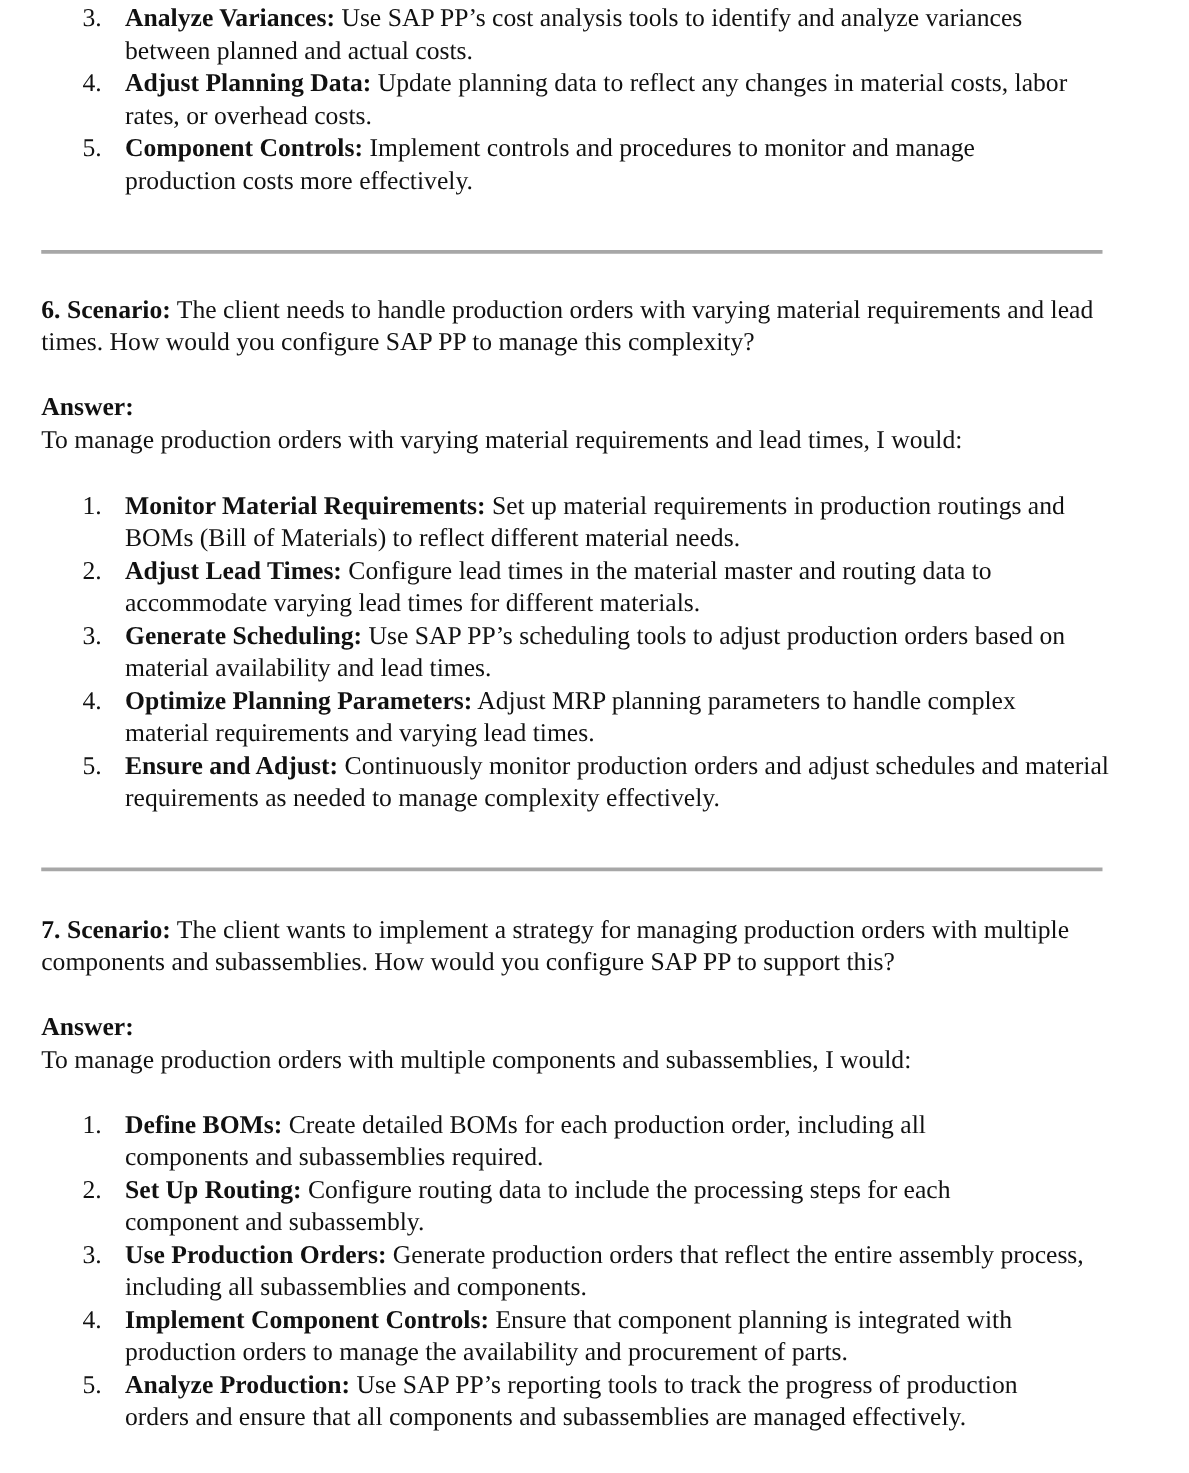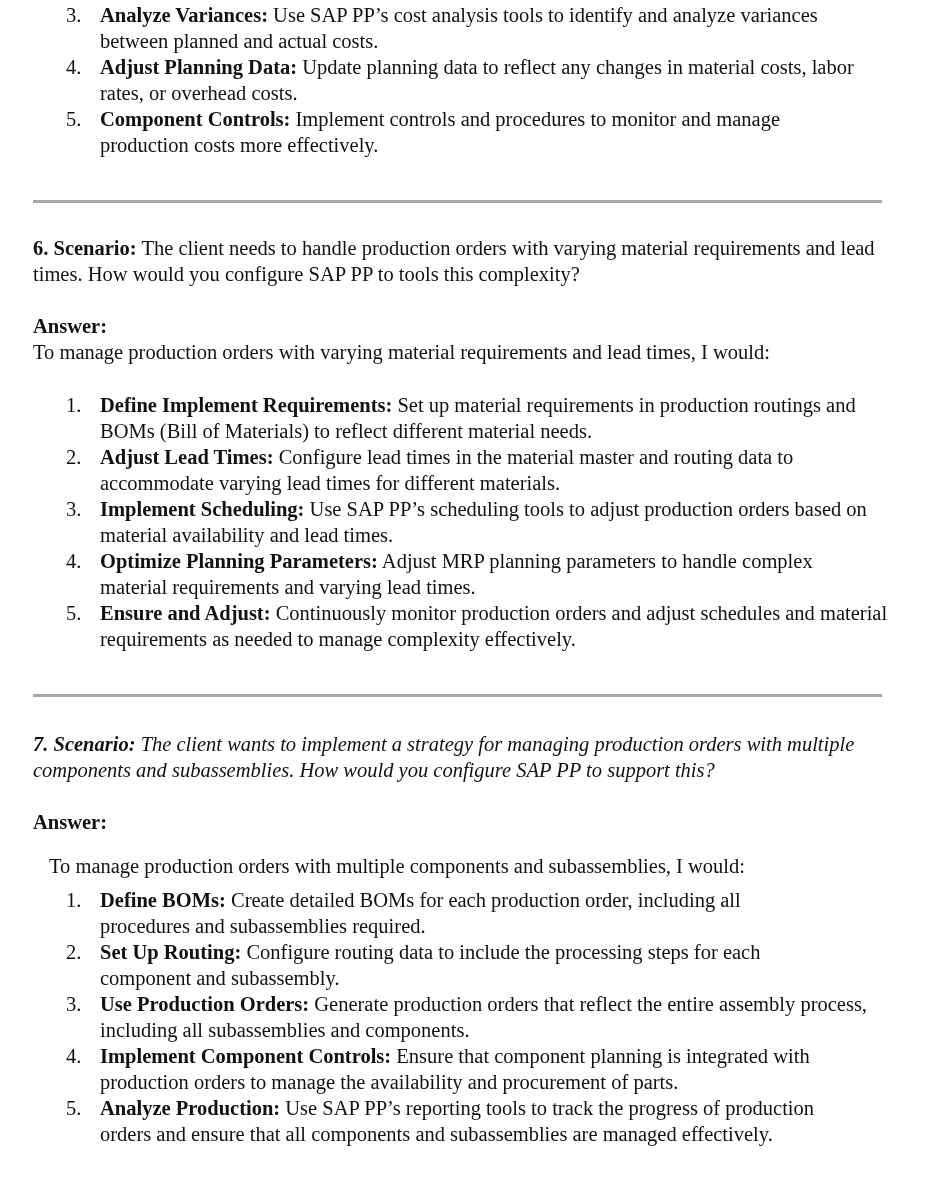--- a/index.html
+++ b/index.html
@@ -26,50 +26,50 @@
     <ol class="steps">
       <li style="padding-right:130px;"><span class="num">3.</span><b>Analyze Variances:</b><span> Use SAP PP’s cost analysis tools to identify and analyze variances between planned and actual costs.</span></li>
       <li><span class="num">4.</span><b>Adjust Planning Data:</b><span> Update planning data to reflect any changes in material costs, labor rates, or overhead costs.</span></li>
       <li style="padding-right:100px;"><span class="num">5.</span><b>Component Controls:</b><span> Implement controls and procedures to monitor and manage production costs more effectively.</span></li>
     </ol>
   </div>
 
   <div class="rule" style="top:200px;"></div>
 
   <div class="para" style="top:235px;">
-    <b>6. Scenario:</b><span> The client needs to handle production orders with varying material requirements and lead times. How would you configure SAP PP to tools this complexity?</span>
+    <b>6. Scenario:</b><span> The client needs to handle production orders with varying material requirements and lead times. How would you configure SAP PP to manage this complexity?</span>
   </div>
   <div class="para" style="top:313px;">
     <b>Answer:</b>
   </div>
   <div class="para" style="top:339px;">To manage production orders with varying material requirements and lead times, I would:</div>
 
   <div class="list" style="top:392px;">
     <ol class="steps">
-      <li><span class="num">1.</span><b>Define Implement Requirements:</b><span> Set up material requirements in production routings and BOMs (Bill of Materials) to reflect different material needs.</span></li>
+      <li><span class="num">1.</span><b>Monitor Material Requirements:</b><span> Set up material requirements in production routings and BOMs (Bill of Materials) to reflect different material needs.</span></li>
       <li style="padding-right:70px;"><span class="num">2.</span><b>Adjust Lead Times:</b><span> Configure lead times in the material master and routing data to accommodate varying lead times for different materials.</span></li>
-      <li><span class="num">3.</span><b>Implement Scheduling:</b><span> Use SAP PP’s scheduling tools to adjust production orders based on material availability and lead times.</span></li>
+      <li><span class="num">3.</span><b>Generate Scheduling:</b><span> Use SAP PP’s scheduling tools to adjust production orders based on material availability and lead times.</span></li>
       <li style="padding-right:120px;"><span class="num">4.</span><b>Optimize Planning Parameters:</b><span> Adjust MRP planning parameters to handle complex material requirements and varying lead times.</span></li>
       <li><span class="num">5.</span><b>Ensure and Adjust:</b><span> Continuously monitor production orders and adjust schedules and material requirements as needed to manage complexity effectively.</span></li>
     </ol>
   </div>
 
   <div class="rule" style="top:694px;"></div>
 
-  <div class="para" style="top:731px;font-style:italic;">
+  <div class="para" style="top:731px;">
     <b>7. Scenario:</b><span> The client wants to implement a strategy for managing production orders with multiple components and subassemblies. How would you configure SAP PP to support this?</span>
   </div>
   <div class="para" style="top:809px;">
     <b>Answer:</b>
   </div>
-  <div class="para" style="top:853px;margin-left:16px;">To manage production orders with multiple components and subassemblies, I would:</div>
+  <div class="para" style="top:835px;">To manage production orders with multiple components and subassemblies, I would:</div>
 
   <div class="list" style="top:887px;">
     <ol class="steps">
-      <li style="padding-right:130px;"><span class="num">1.</span><b>Define BOMs:</b><span> Create detailed BOMs for each production order, including all procedures and subassemblies required.</span></li>
+      <li style="padding-right:130px;"><span class="num">1.</span><b>Define BOMs:</b><span> Create detailed BOMs for each production order, including all components and subassemblies required.</span></li>
       <li style="padding-right:110px;"><span class="num">2.</span><b>Set Up Routing:</b><span> Configure routing data to include the processing steps for each component and subassembly.</span></li>
       <li><span class="num">3.</span><b>Use Production Orders:</b><span> Generate production orders that reflect the entire assembly process, including all subassemblies and components.</span></li>
       <li style="padding-right:90px;"><span class="num">4.</span><b>Implement Component Controls:</b><span> Ensure that component planning is integrated with production orders to manage the availability and procurement of parts.</span></li>
       <li style="padding-right:100px;"><span class="num">5.</span><b>Analyze Production:</b><span> Use SAP PP’s reporting tools to track the progress of production orders and ensure that all components and subassemblies are managed effectively.</span></li>
     </ol>
   </div>
 
 </div>
 
 </body></html>

